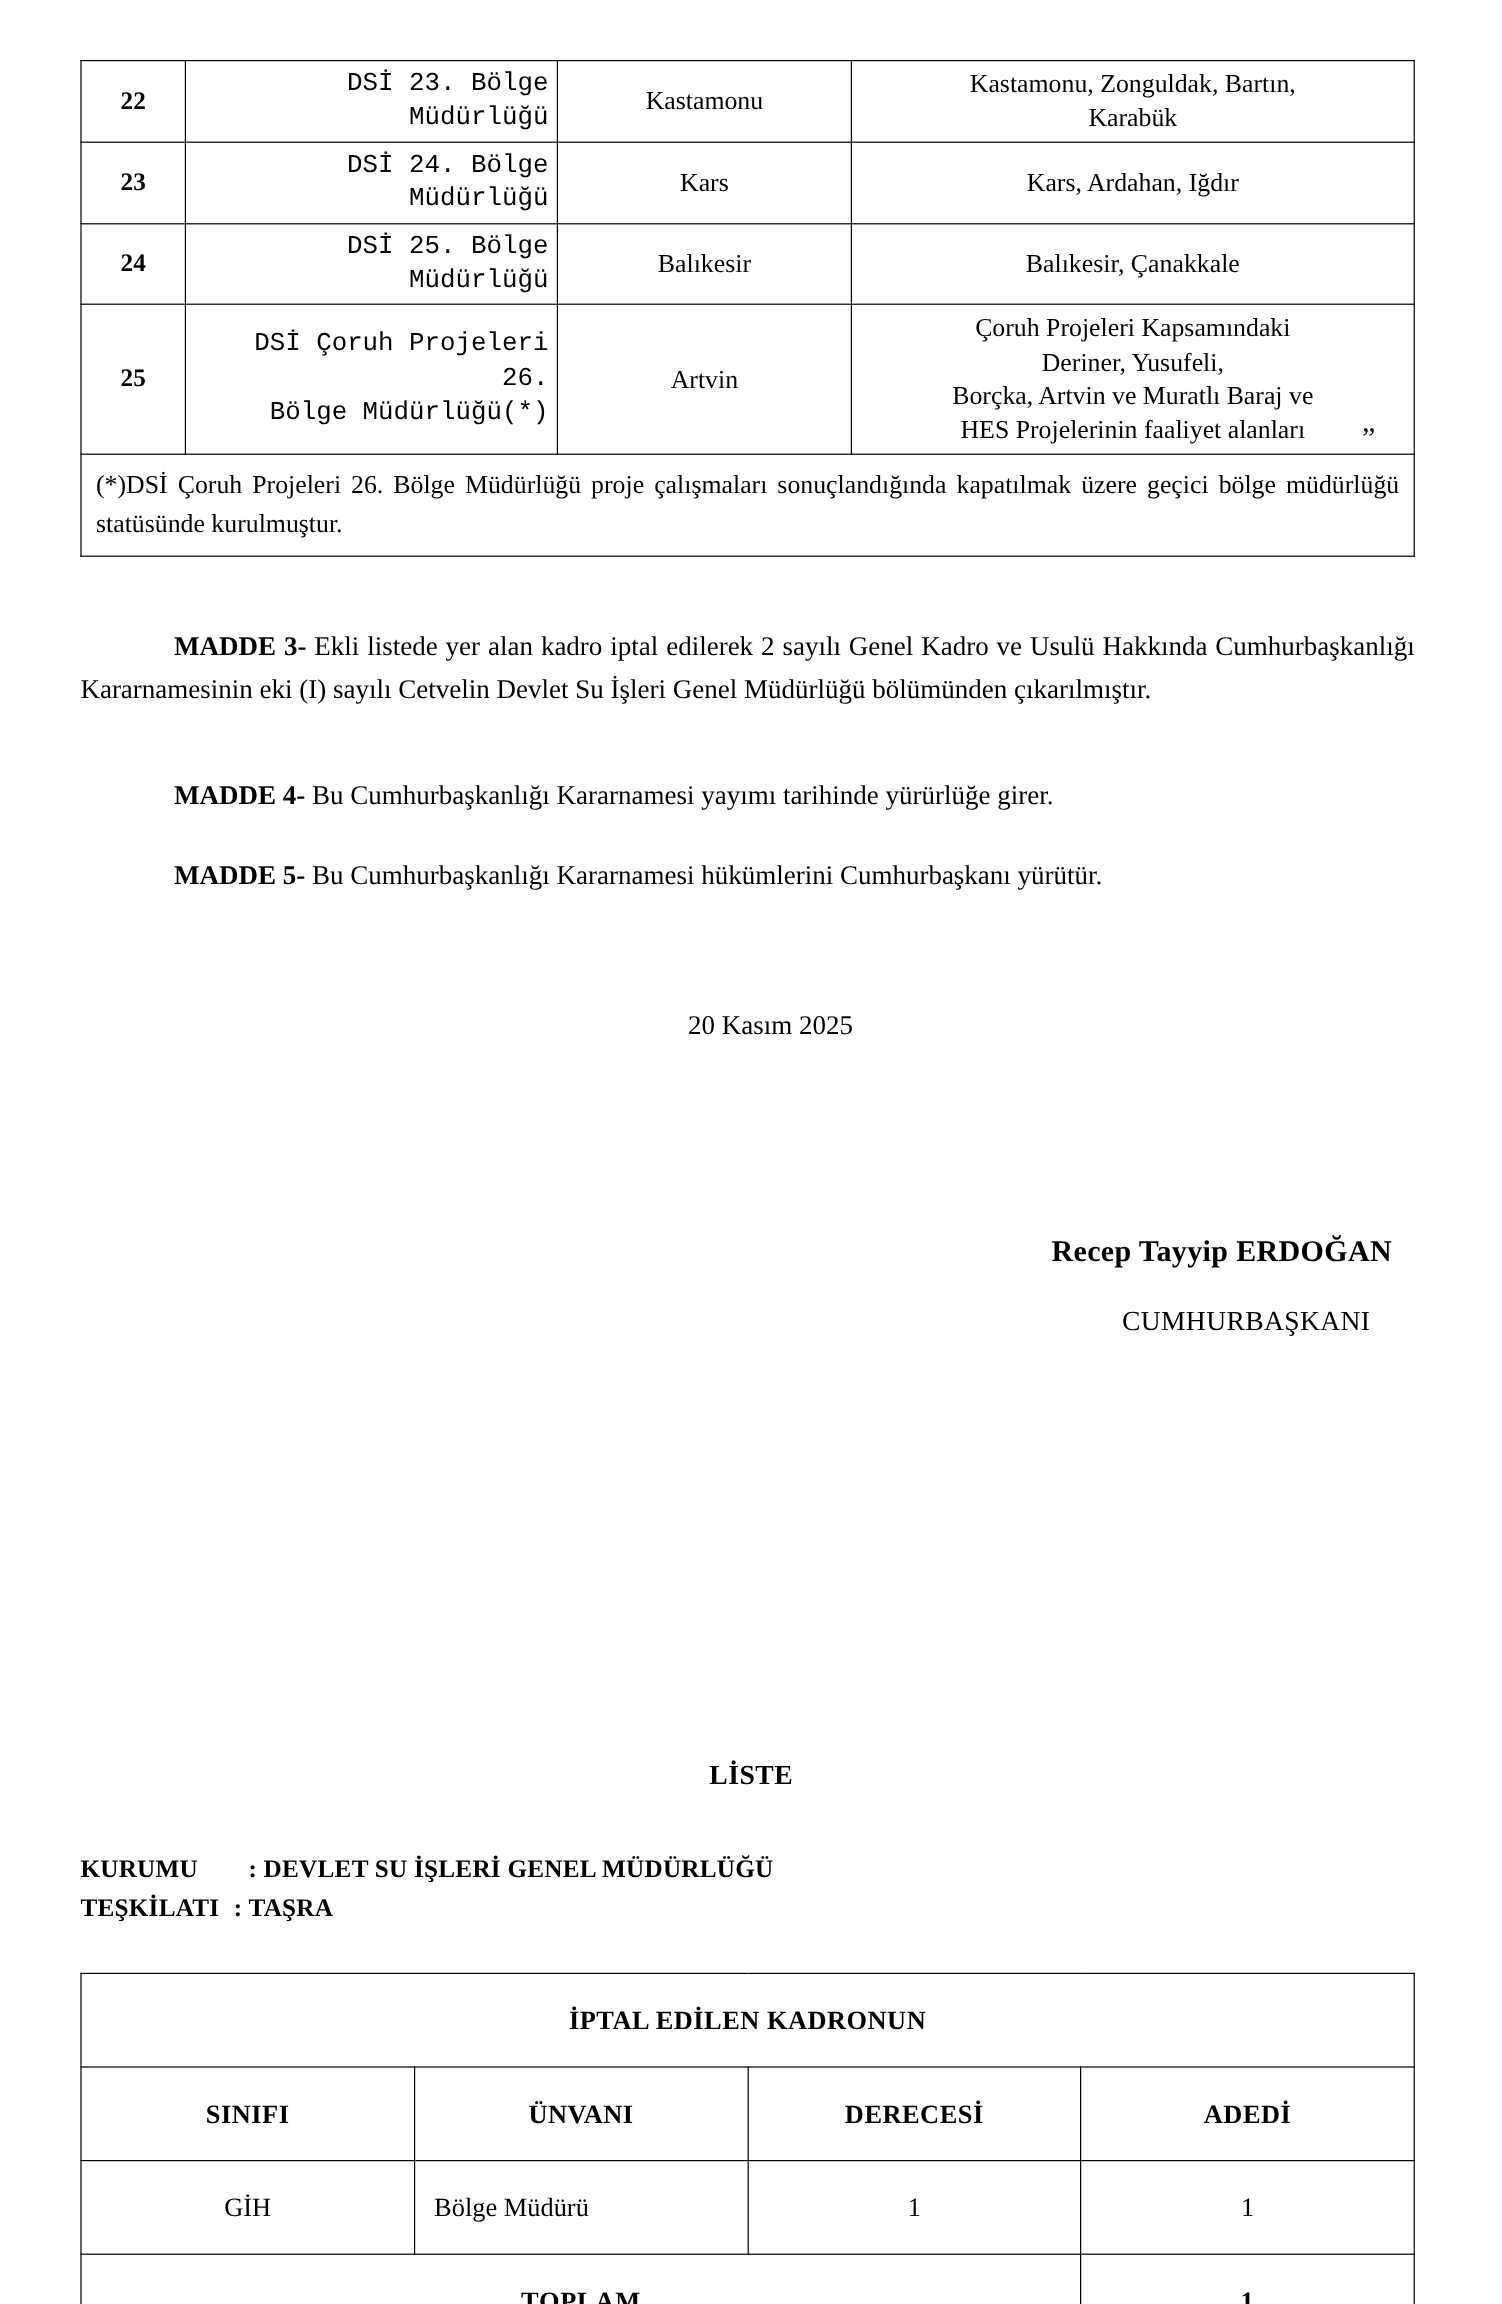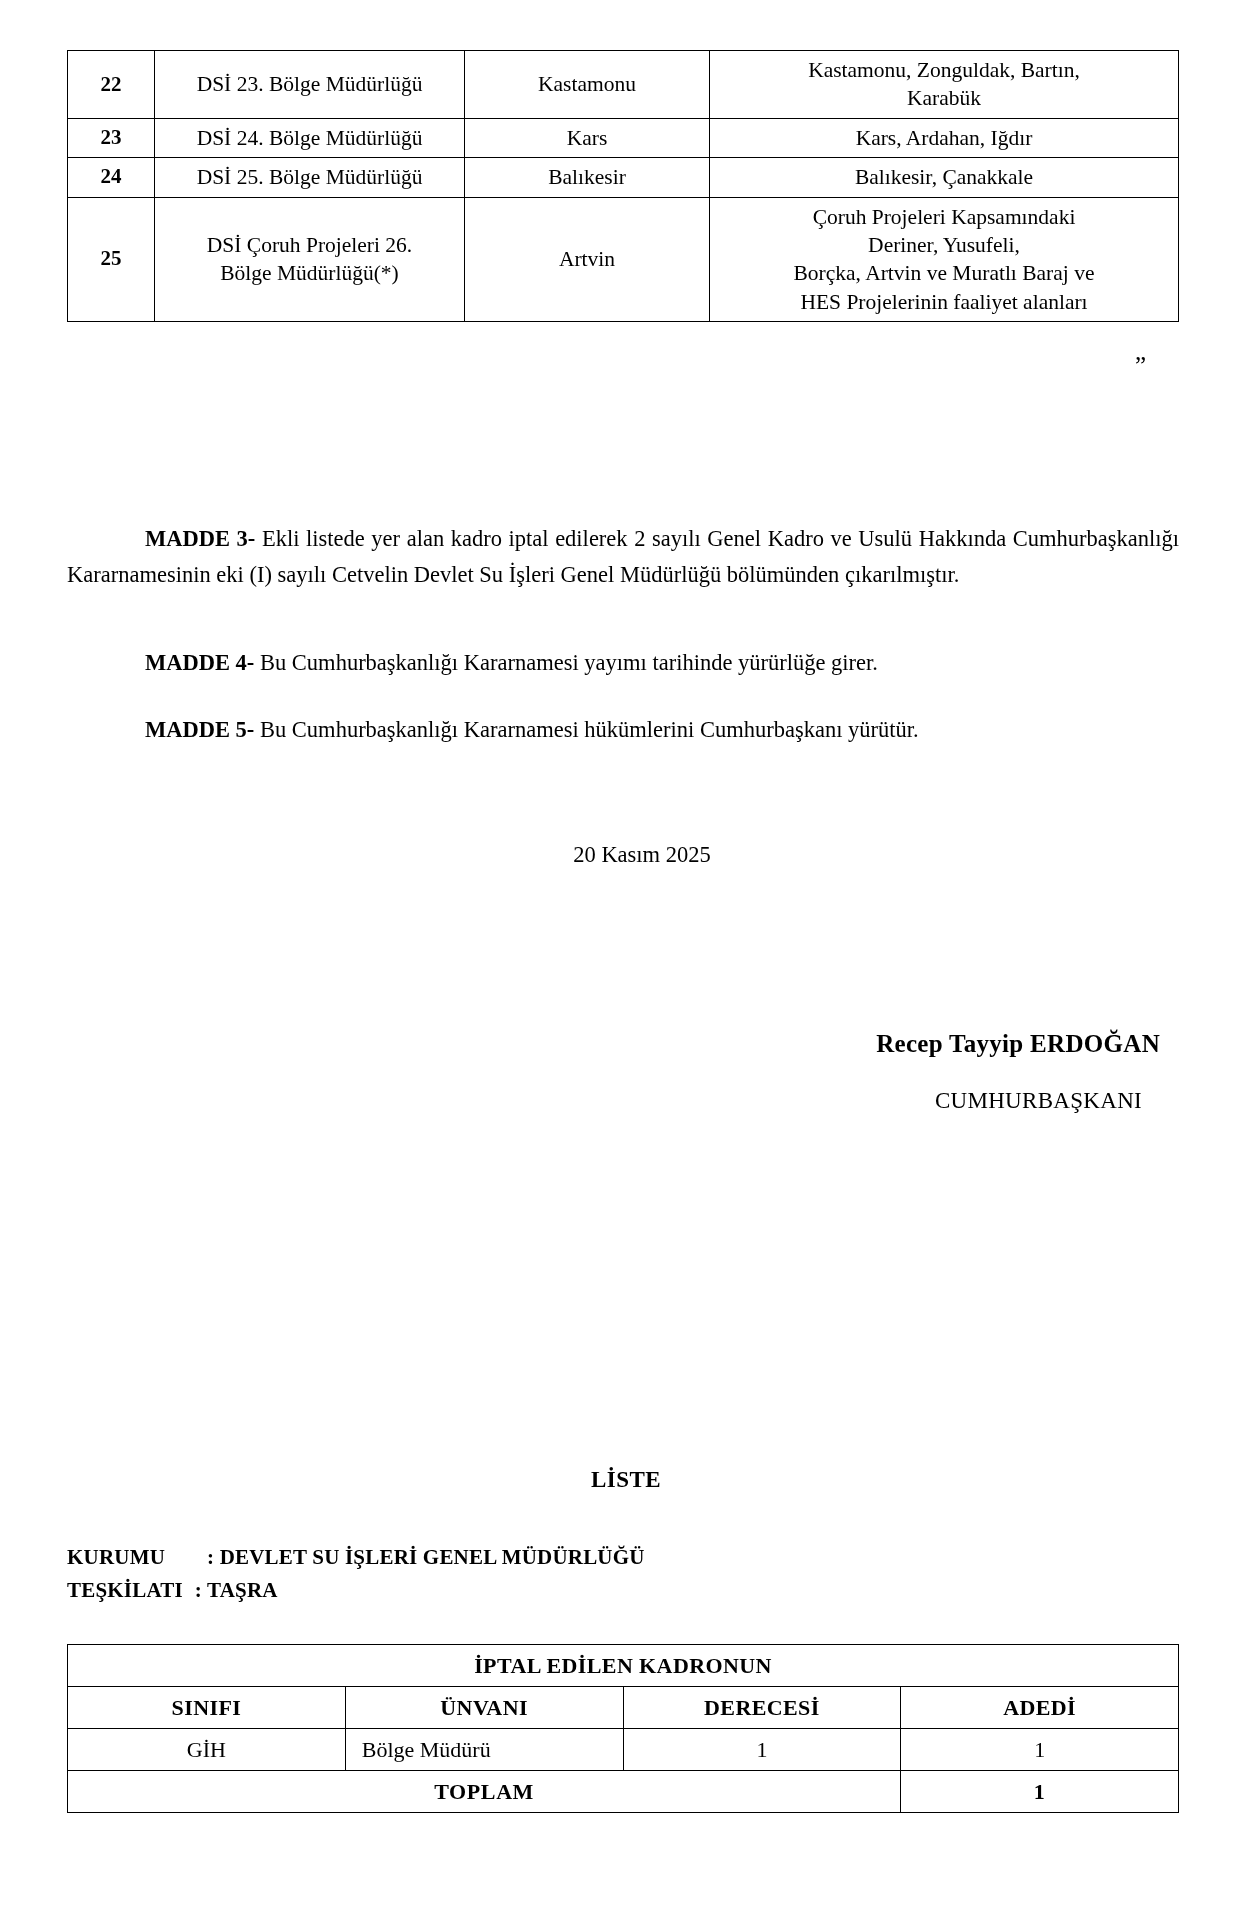--- a/index.html
+++ b/index.html
@@ -45,21 +45,22 @@
     position: absolute;
     left: 67px;
     top: 50px;
     width: 1112px;
   }
   .region-table td.num {
     font-weight: bold;
     font-size: 21px;
   }
   .region-table td.name {
-    text-align: center;
+    text-align: right;
+    font-family: Liberation Mono, monospace;
   }
   .region-table td.note {
     text-align: justify;
     text-align-last: left;
     padding: 9px 12px 11px 12px;
     font-size: 21.5px;
     line-height: 1.5;
   }
   .region-table .two-line {
     display: block;
@@ -147,21 +148,21 @@
   
   .kadro-table {
     position: absolute;
     left: 67px;
     top: 1644px;
     width: 1112px;
     font-size: 22px;
   }
   .kadro-table td {
     border: 1.6px solid #000;
-    padding: 6px 6px;
+    padding: 24px 6px;
     text-align: center;
   }
   .kadro-table td.hdr {
     font-weight: bold;
     letter-spacing: 0.4px;
   }
   .kadro-table td.title-cell {
     text-align: left;
     padding-left: 16px;
   }
@@ -205,20 +206,23 @@
           <span class="two-line">Bölge Müdürlüğü(*)</span>
         </td>
         <td>Artvin</td>
         <td>
           <span class="two-line">Çoruh Projeleri Kapsamındaki</span>
           <span class="two-line">Deriner, Yusufeli,</span>
           <span class="two-line">Borçka, Artvin ve Muratlı Baraj ve</span>
           <span class="two-line">HES Projelerinin faaliyet alanları</span>
         </td>
       </tr>
+      <tr>
+        <td class="note" colspan="4">(*)DSİ Çoruh Projeleri 26. Bölge Müdürlüğü proje çalışmaları sonuçlandığında kapatılmak üzere geçici bölge müdürlüğü statüsünde kurulmuştur.</td>
+      </tr>
     </tbody>
   </table>
 
   <div class="quote-mark">”</div>
 
   <div class="madde" id="madde3"><b>MADDE 3-</b><span> Ekli listede yer alan kadro iptal edilerek 2 sayılı Genel Kadro ve Usulü Hakkında Cumhurbaşkanlığı Kararnamesinin eki (I) sayılı Cetvelin Devlet Su İşleri Genel Müdürlüğü bölümünden çıkarılmıştır.</span></div>
 
   <div class="madde" id="madde4"><b>MADDE 4-</b><span> Bu Cumhurbaşkanlığı Kararnamesi yayımı tarihinde yürürlüğe girer.</span></div>
 
   <div class="madde" id="madde5"><b>MADDE 5-</b><span> Bu Cumhurbaşkanlığı Kararnamesi hükümlerini Cumhurbaşkanı yürütür.</span></div>

